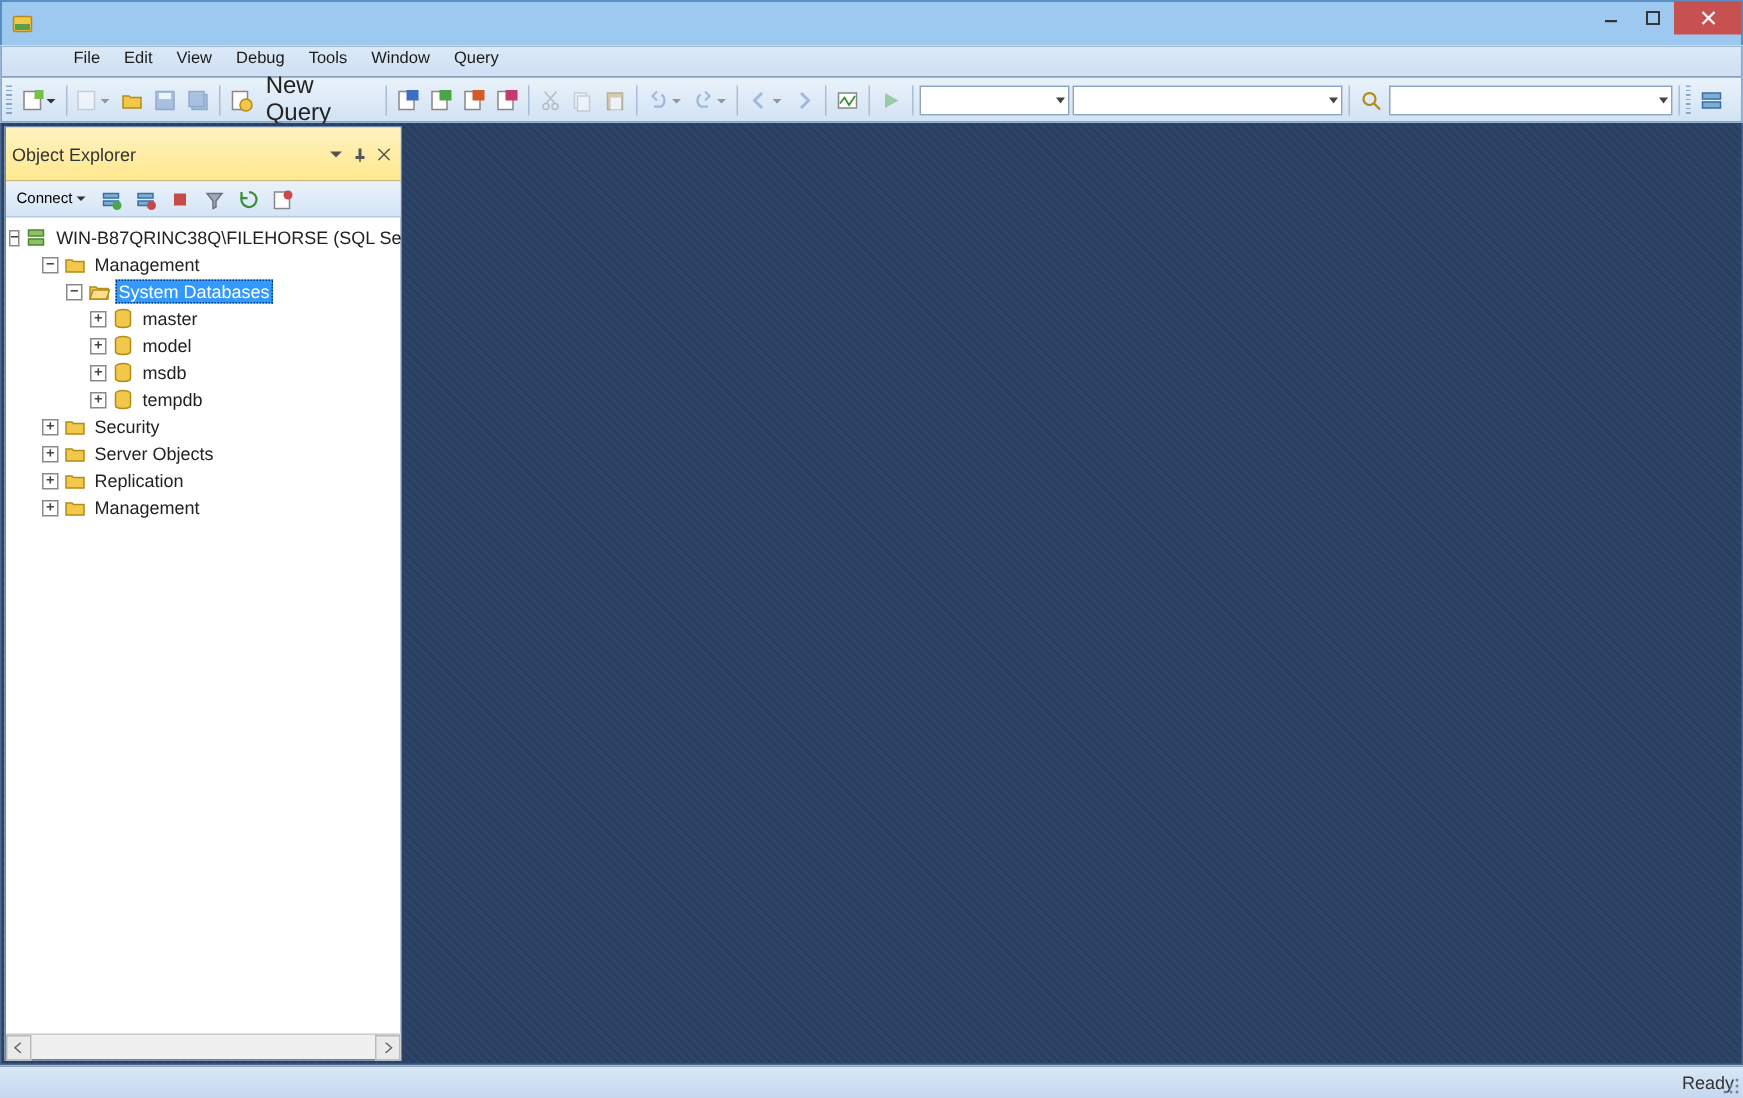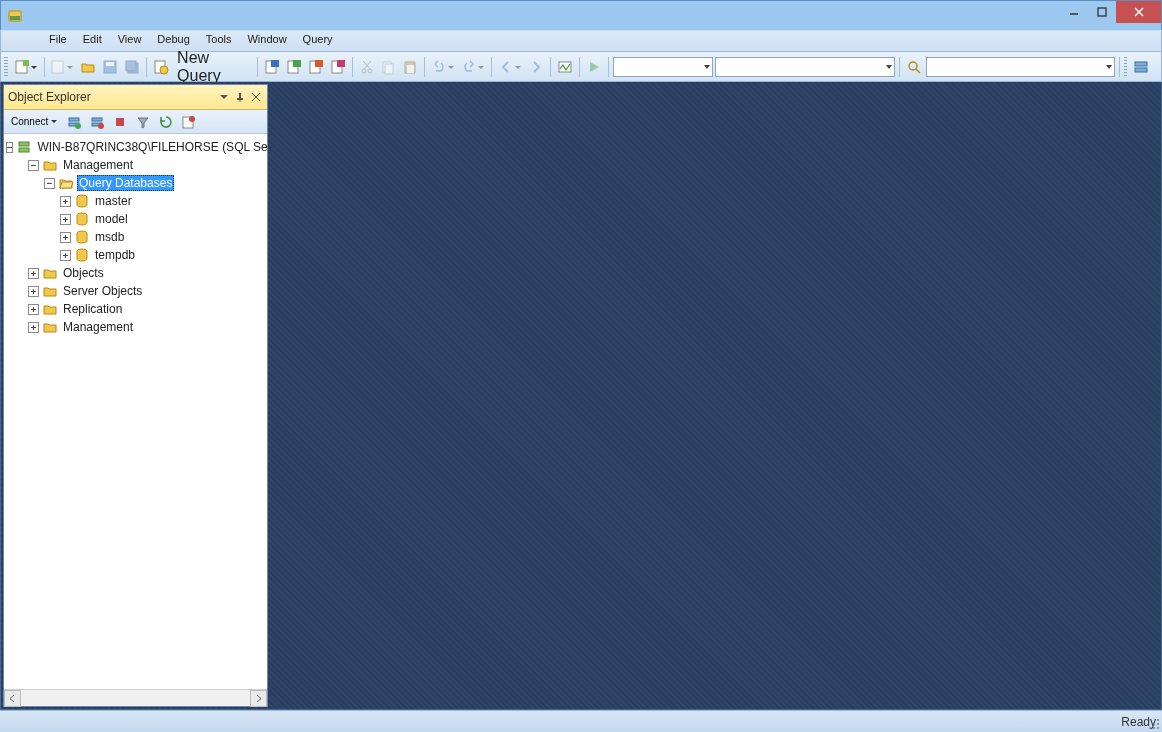--- a/index.html
+++ b/index.html
@@ -28,21 +28,21 @@
 .toolbar .tlabel { padding:0 4px; font-size:16px; color:#222;}
 .toolbar .combo { height:20px; border:1px solid #8aa6c4; background:#fff; min-width:100px; display:flex;align-items:center; padding:0 2px; font-size:11px; color:#555;}
 .toolbar .combo .drop{margin-left:auto;width:0;height:0;border-left:3px solid transparent;border-right:3px solid transparent;border-top:4px solid #444;}
 .toolbar .grip{width:4px;height:20px;background:repeating-linear-gradient(to bottom,#8aa6c4 0,#8aa6c4 1px,transparent 1px,transparent 3px);margin-right:2px;}
 
 
 .content-row { flex:1; display:flex; position:relative; background: repeating-linear-gradient(45deg,#2d4567,#2d4567 2px,#2a3f5f 2px,#2a3f5f 4px); border:1px solid #4b6790; border-top:none;}
 
 
 .panel { width:265px; background:#fff; border:1px solid #6b87ab; margin:2px; display:flex; flex-direction:column; font-size:12px;}
-.panel-title { height:25px; background: linear-gradient(to bottom,#fff3c0,#ffe88f); display:flex; align-items:center; padding:0 4px; border-bottom:1px solid #c9b977;justify-content:center;}
+.panel-title { height:36px; background: linear-gradient(to bottom,#fff3c0,#ffe88f); display:flex; align-items:center; padding:0 4px; border-bottom:1px solid #c9b977;justify-content:center;}
 .panel-title .pt-text{font-size:12px; color:#333;}
 .panel-title .pt-spacer{flex:1;}
 .panel-title .pt-btn{width:14px;height:14px;display:flex;align-items:center;justify-content:center;margin-left:2px;}
 .panel-toolbar{height:24px; background: linear-gradient(to bottom,#eaf2fb,#d5e5f5); display:flex; align-items:center; padding:0 3px; border-bottom:1px solid #b4c8e0; gap:3px;}
 .panel-toolbar .pbtn{width:20px;height:20px;display:flex;align-items:center;justify-content:center;}
 .panel-toolbar .conn-btn{display:flex;align-items:center;font-size:10px;padding:0 4px;height:20px;}
 .panel-toolbar .conn-btn .drop-arrow{margin-left:3px;width:0;height:0;border-left:3px solid transparent;border-right:3px solid transparent;border-top:3px solid #333;}
 
 
 .tree { flex:1; overflow:auto; padding:4px 2px; font-size:12px; color:#222;}
@@ -355,21 +355,21 @@
 
       <div class="tree-row selected">
         <span class="indent" style="width:38px"></span>
         <span class="expander">−</span>
         <span class="node-icon">
             <svg width="16" height="16">
               <path d="M2 5h4l1 1h7v7H2z" fill="#f2c84b" stroke="#b48b18"></path>
               <path d="M2 13L4 7h11l-2 6z" fill="#ffe08a" stroke="#b48b18"></path>
             </svg>
           </span>
-        <span class="node-label">Query Databases</span>
+        <span class="node-label">System Databases</span>
       </div>
 
       <div class="tree-row">
         <span class="indent" style="width:54px"></span>
         <span class="expander">+</span>
         <span class="node-icon">
             <svg width="16" height="16">
               <ellipse cx="8" cy="4" rx="5" ry="2" fill="#f2c84b" stroke="#b48b18"></ellipse>
               <path d="M3 4v8c0 1.1 2.2 2 5 2s5-.9 5-2V4" fill="#f2c84b" stroke="#b48b18"></path>
             </svg>
@@ -411,21 +411,21 @@
       </div>
 
       <div class="tree-row">
         <span class="indent" style="width:22px"></span>
         <span class="expander">+</span>
         <span class="node-icon">
             <svg width="16" height="16">
               <path d="M2 5h4l1 1h7v7H2z" fill="#f2c84b" stroke="#b48b18"></path>
             </svg>
           </span>
-        <span class="node-label">Objects</span>
+        <span class="node-label">Security</span>
       </div>
       <div class="tree-row">
         <span class="indent" style="width:22px"></span>
         <span class="expander">+</span>
         <span class="node-icon">
             <svg width="16" height="16">
               <path d="M2 5h4l1 1h7v7H2z" fill="#f2c84b" stroke="#b48b18"></path>
             </svg>
           </span>
         <span class="node-label">Server Objects</span>

